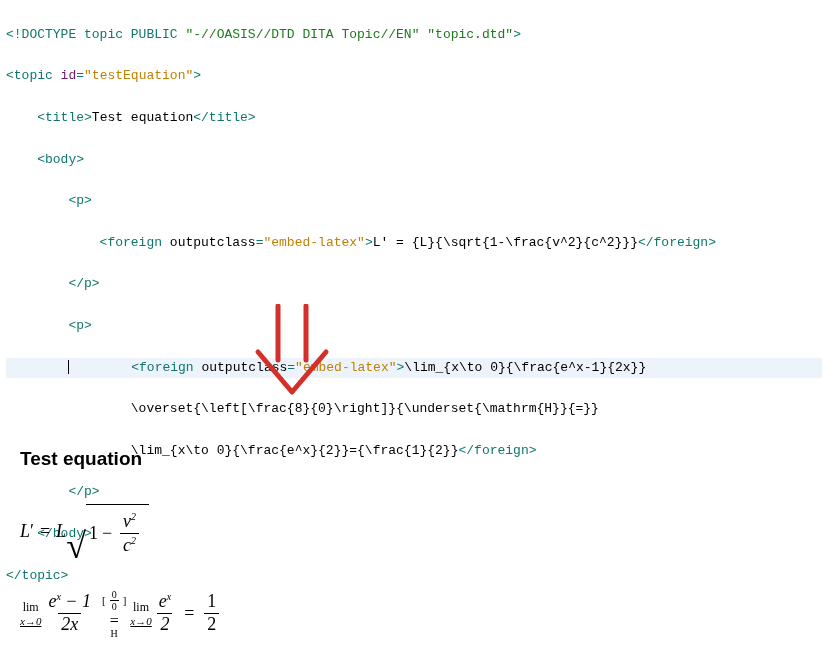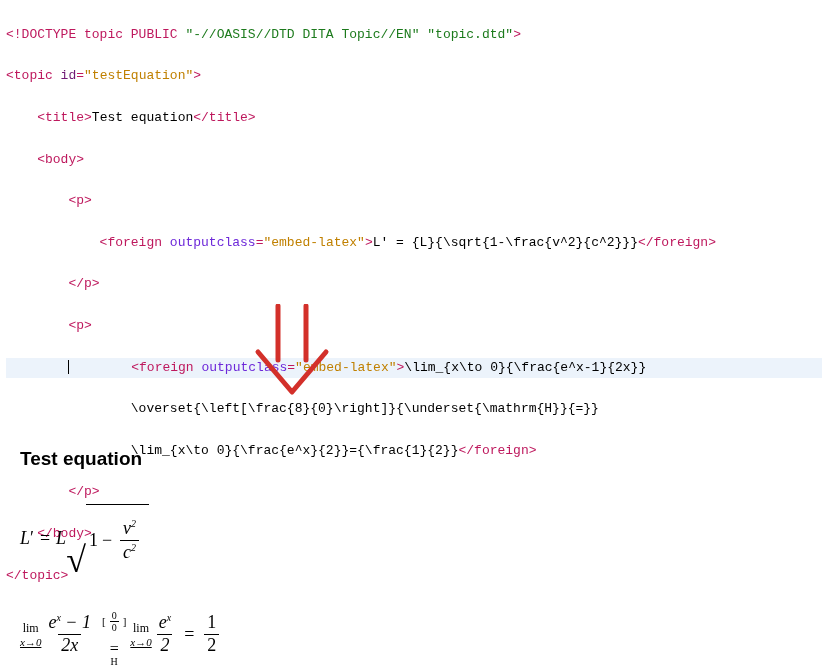--- a/index.html
+++ b/index.html
@@ -21,23 +21,23 @@
   .line { display: block; }
   .highlighted { background: #ecf3fb; position: relative; }
   .cursor {
     display: inline-block;
     border-left: 1px solid #000;
     height: 14px;
     vertical-align: middle;
     margin-right: -1px;
   }
   .c-decl   { color: #1c7a1c; }   
-  .c-blue   { color: #be185d; }   
+  .c-blue   { color: #0f766e; }   
   .c-attr   { color: #701a75; }   
-  .c-attr2  { color: #6d28d9; }   
+  .c-attr2  { color: #000000; }   
   .c-str    { color: #c08000; }
   .c-text   { color: #000; }
 
   
   .arrow-svg {
     position: absolute;
     left: 252px;
     top: 304px;
     width: 84px;
     height: 100px;
@@ -64,21 +64,21 @@
     font-weight: bold;
     margin: 0 0 34px 0;
     font-family: Arial, sans-serif;
   }
   .eqrow { display:flex; align-items: center; margin-bottom: 28px; }
   .frac {
     display: inline-flex;
     flex-direction: column;
     align-items: center;
     vertical-align: middle;
-    margin: 8px 4px;
+    margin: 1px 4px;
     line-height: 1.1;
   }
   .frac .num { padding: 1px 3px; font-style: italic;}
   .frac .den { border-top: 1px solid #000; padding: 1px 3px; font-style: italic;}
   .sqrt-wrap { display:inline-flex; align-items:stretch; }
   .sqrt-sym { font-size: 36px; line-height: 0.7; display:flex; align-items:flex-end;}
   .sqrt-body { border-top: 1.2px solid #000; padding: 4px 6px 2px 3px; display:flex; align-items:center;}
   .it { font-style: italic; }
   .lim { display:inline-flex; flex-direction: column; align-items:center; font-style: normal; }
   .lim .top { font-size: 12px; }

